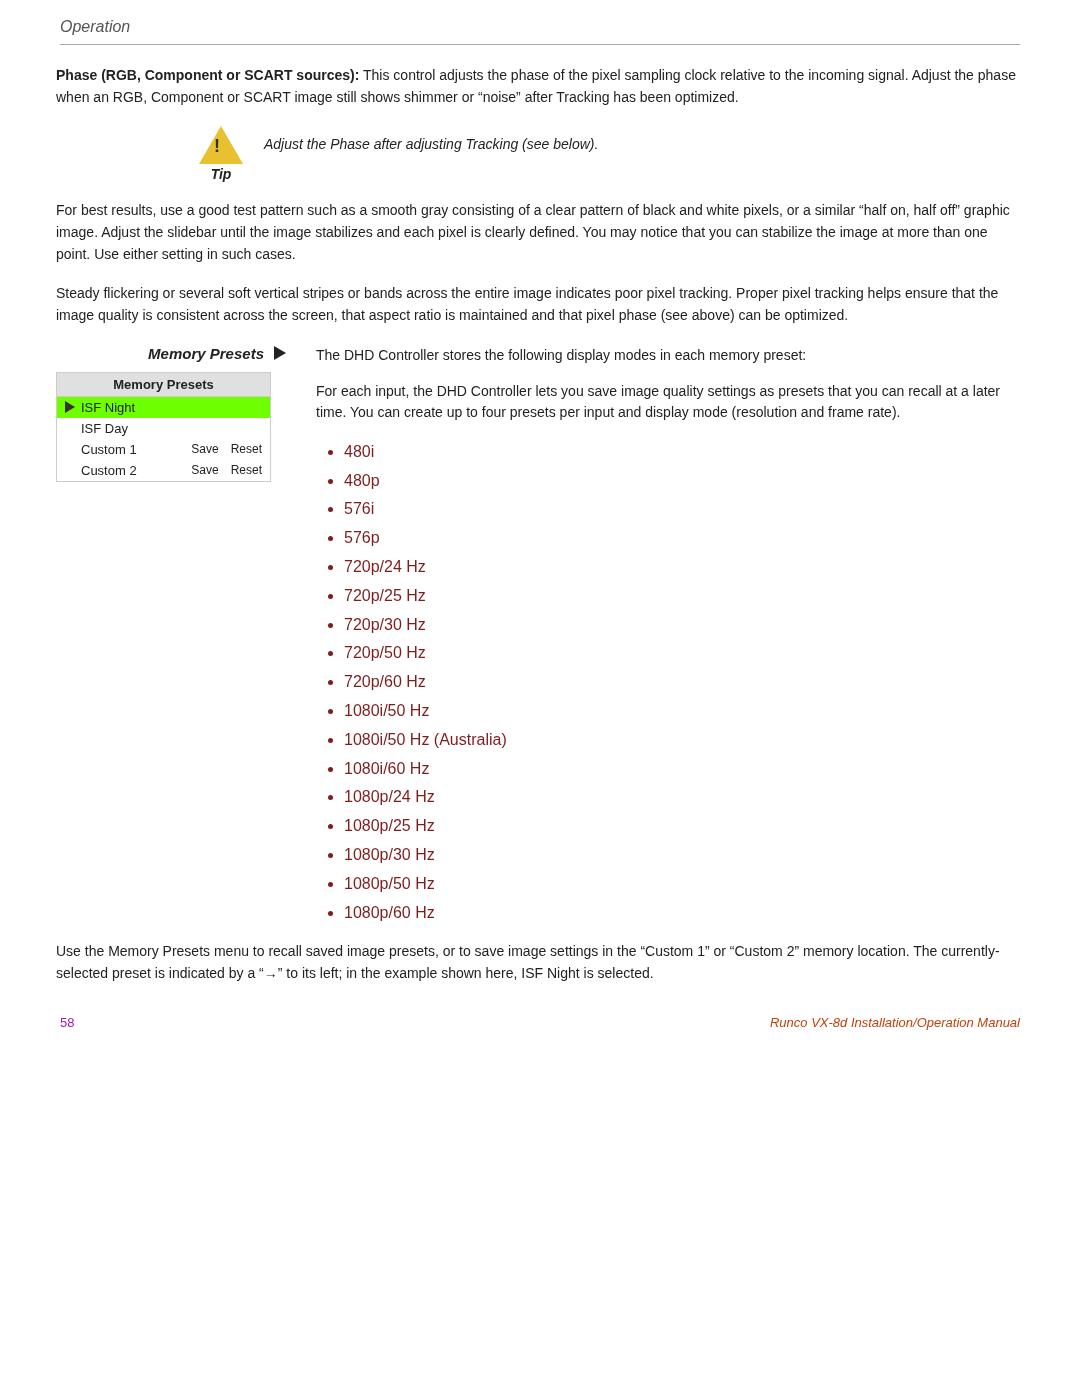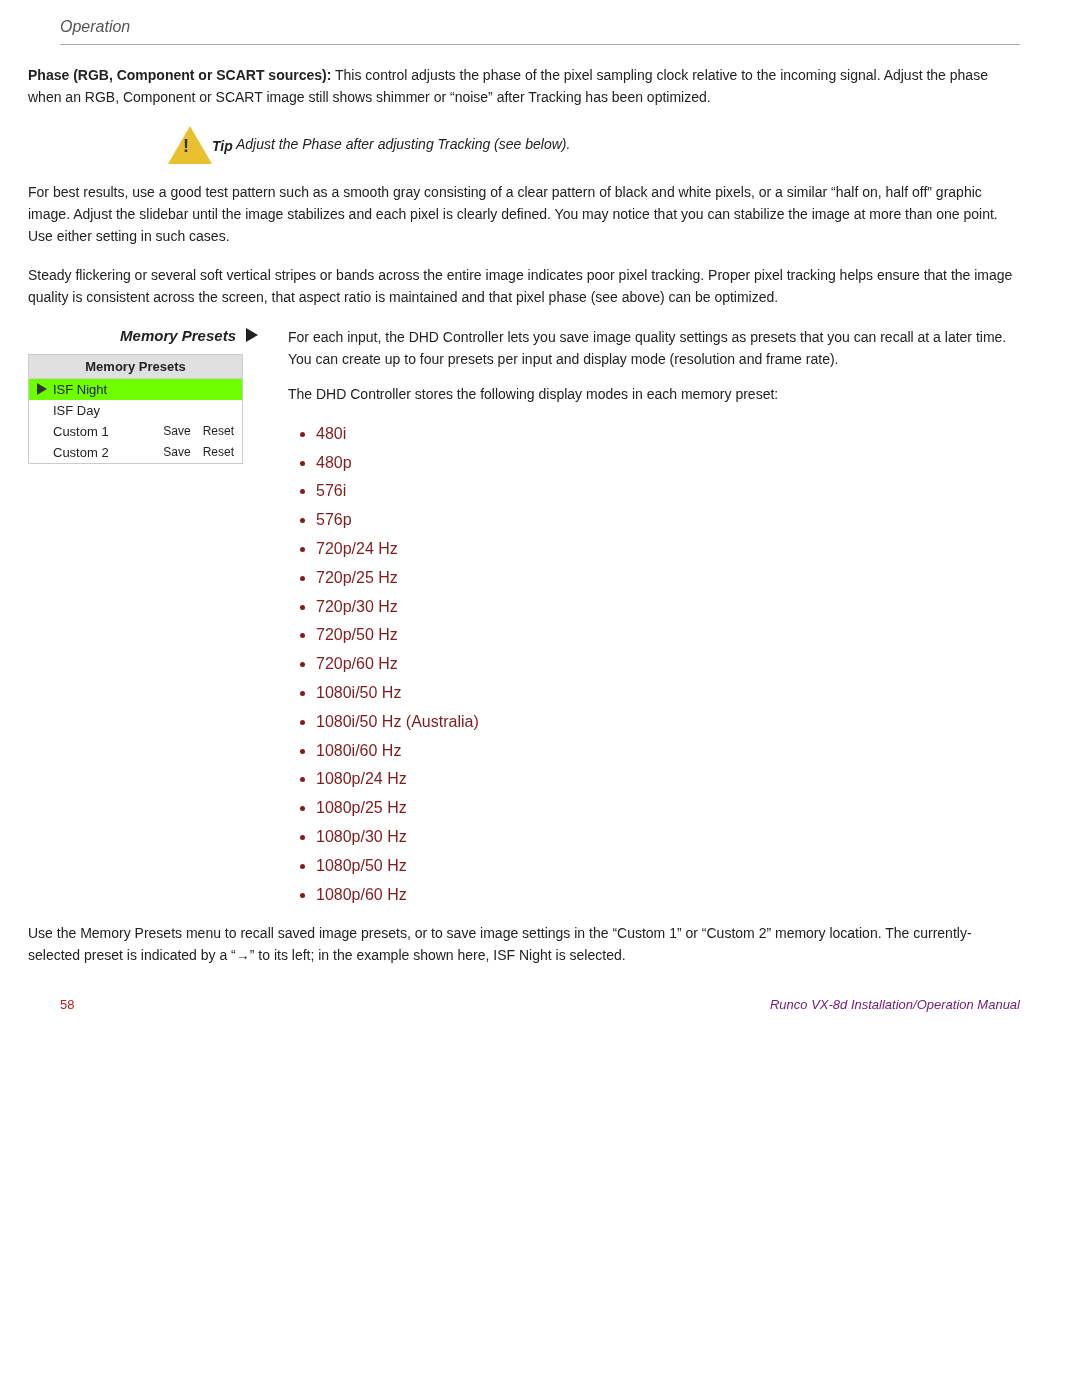--- a/index.html
+++ b/index.html
@@ -24,21 +24,21 @@
       font-size: 16px;
       color: #555;
       font-style: italic;
     }
     .divider {
       border: none;
       border-top: 1px solid #aaa;
       margin: 8px 60px 0 60px;
     }
     .main-content {
-      padding: 20px 60px 0 28px;
+      padding: 20px 60px 0 56px;
     }
     .two-col {
       display: flex;
       gap: 30px;
       margin-top: 18px;
     }
     .left-col {
       width: 230px;
       flex-shrink: 0;
     }
@@ -60,20 +60,21 @@
     .tip-box {
       display: flex;
       align-items: flex-start;
       gap: 18px;
       margin: 10px 0 18px 140px;
     }
     .tip-icon {
       width: 50px;
       flex-shrink: 0;
       display: flex;
+      flex-direction: column;
       align-items: center;
     }
     .tip-triangle {
       width: 0;
       height: 0;
       border-left: 22px solid transparent;
       border-right: 22px solid transparent;
       border-bottom: 38px solid #e8c030;
       position: relative;
     }
@@ -173,25 +174,25 @@
     }
     .footer-section {
       display: flex;
       justify-content: space-between;
       align-items: center;
       padding: 10px 60px;
       margin-top: 20px;
     }
     .footer-page {
       font-size: 13px;
-      color: #b91c1c;
+      color: #a21caf;
     }
     .footer-title {
       font-size: 13px;
-      color: #701a75;
+      color: #c2410c;
       font-style: italic;
     }
     .full-width-section {
       margin-top: 0;
     }
   </style>
 </head>
 <body>
 
 <div class="page-container">
@@ -254,22 +255,22 @@
           <div class="presets-row">
             <span class="preset-name" style="padding-left:16px;">Custom 2</span>
             <span class="preset-save">Save</span>
             <span class="preset-reset">Reset</span>
           </div>
 
         </div>
       </div>
 
       <div class="right-col">
+        <p>The DHD Controller stores the following display modes in each memory preset:</p>
         <p>For each input, the DHD Controller lets you save image quality settings as presets that you can recall at a later time. You can create up to four presets per input and display mode (resolution and frame rate).</p>
-        <p>The DHD Controller stores the following display modes in each memory preset:</p>
 
         <ul class="bullet-list">
           <li>480i</li>
           <li>480p</li>
           <li>576i</li>
           <li>576p</li>
           <li>720p/24 Hz</li>
           <li>720p/25 Hz</li>
           <li>720p/30 Hz</li>
           <li>720p/50 Hz</li>

